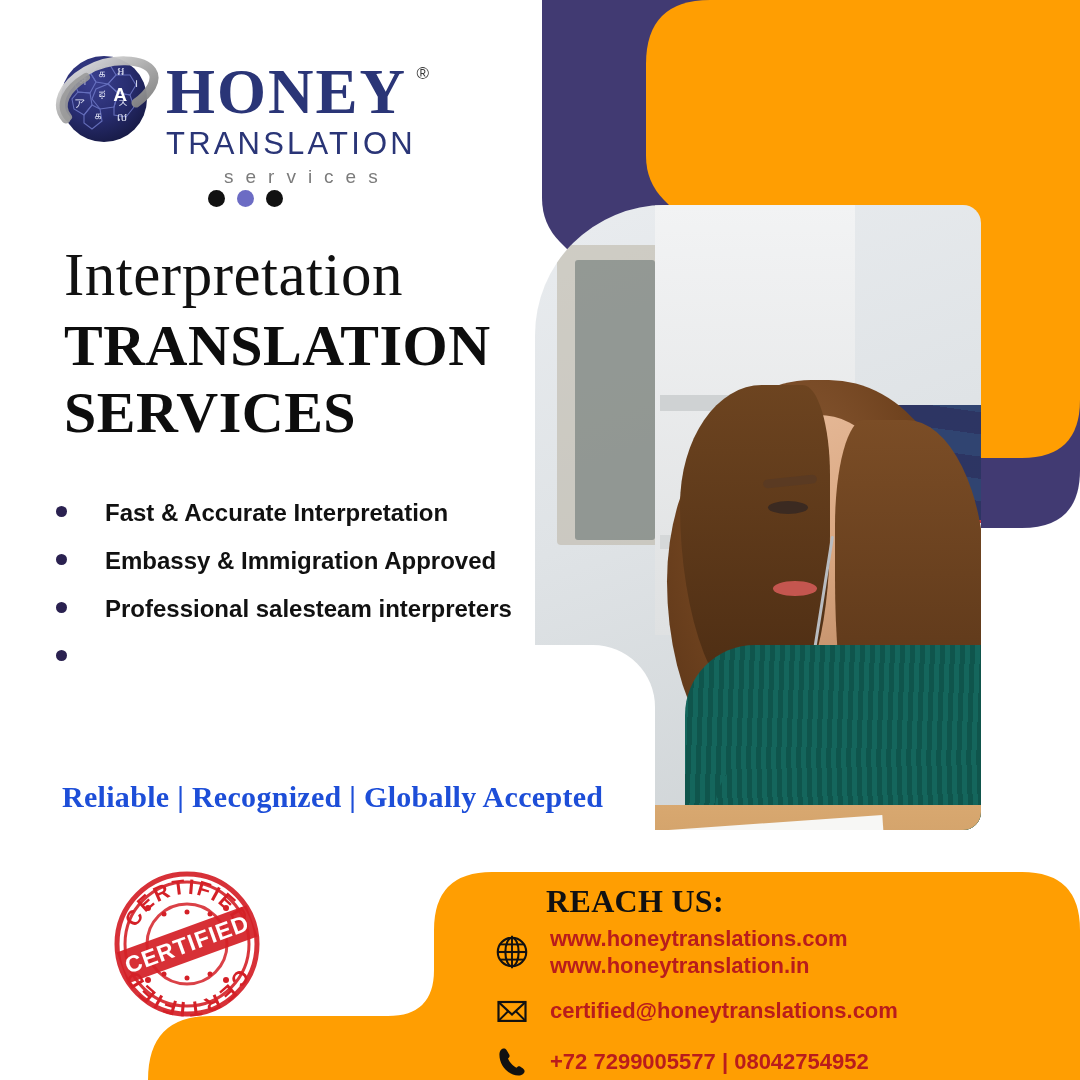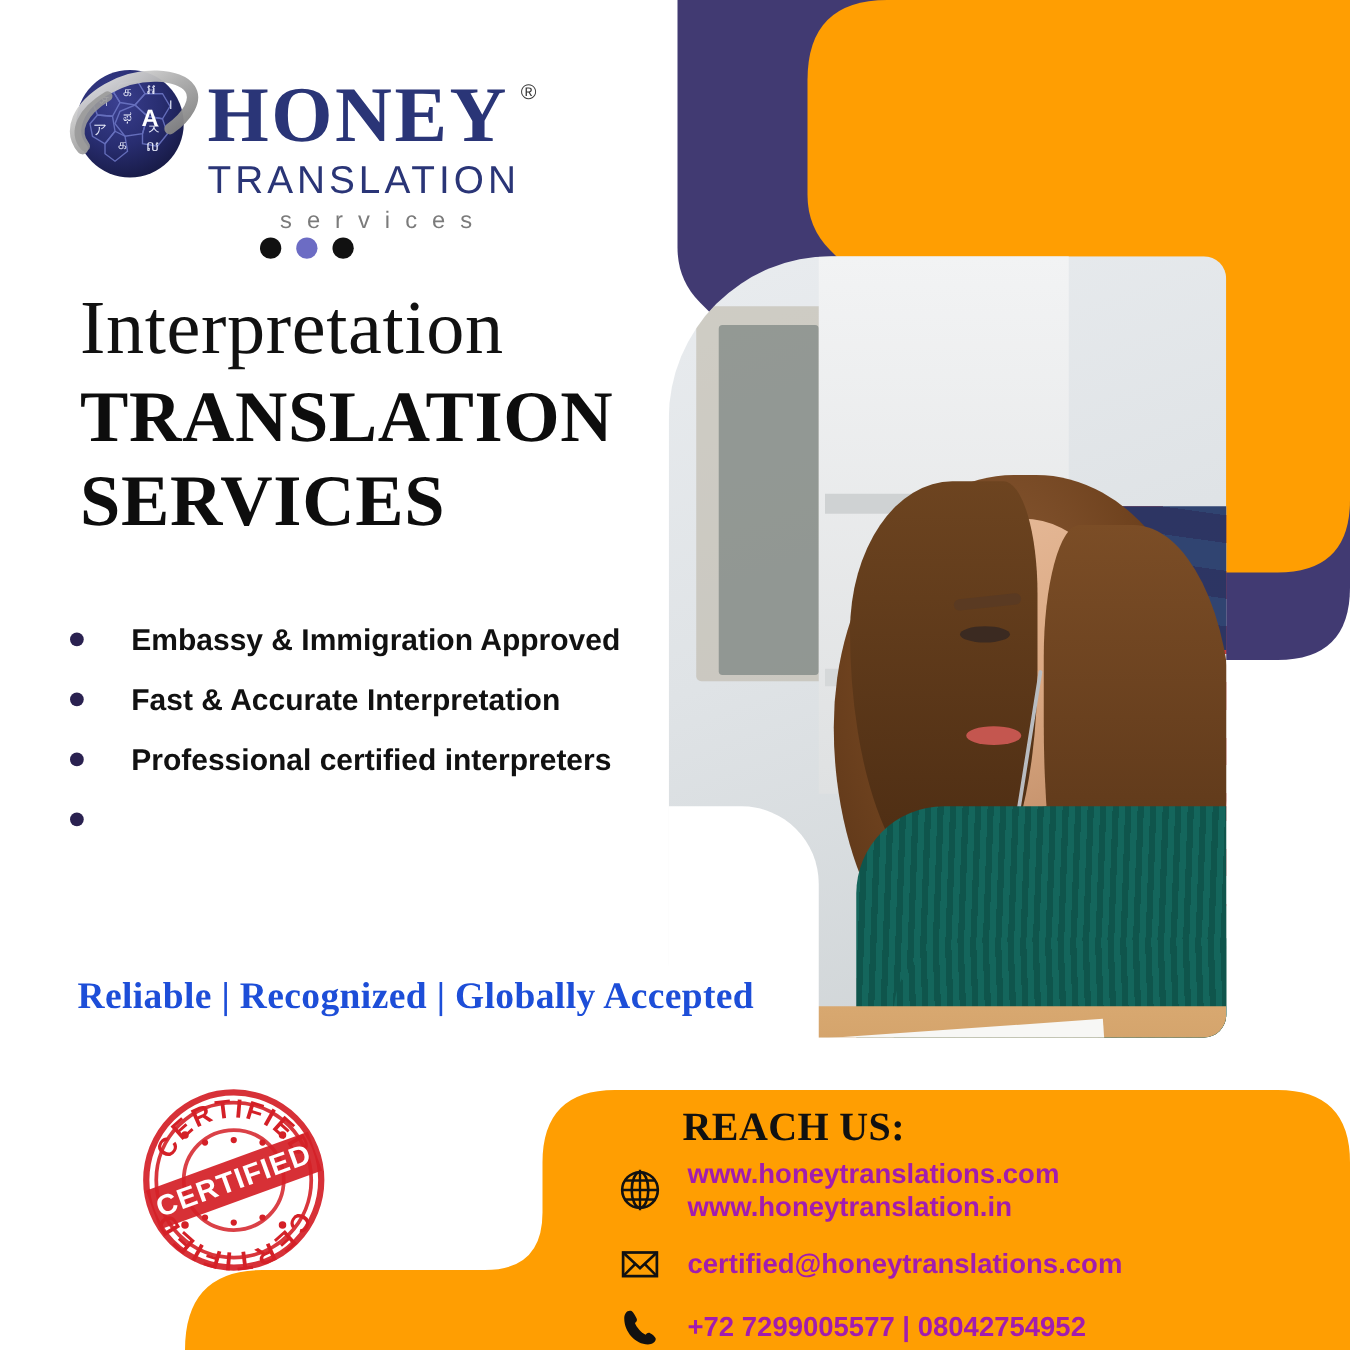--- a/index.html
+++ b/index.html
@@ -51,21 +51,21 @@
     font-family:"Liberation Sans", sans-serif;
     font-size:19px;font-weight:400;color:#7b7b7b;letter-spacing:12px;
     margin-top:8px;margin-left:58px;line-height:1;
   }
 
   
   #dots{position:absolute;left:208px;top:190px;z-index:12;display:flex;gap:12px;align-items:center;}
   .dot{width:17px;height:17px;border-radius:50%;}
 
   
-  #headline{position:absolute;left:64px;top:232px;z-index:12;}
+  #headline{position:absolute;left:64px;top:244px;z-index:12;}
   #head-script{
     font-family:"Liberation Serif", serif;
     font-size:61px;font-weight:400;color:#111;line-height:1.02;
     letter-spacing:.5px;
   }
   #head-main{
     font-family:"Liberation Serif", serif;
     font-size:58px;font-weight:700;color:#0d0d0d;line-height:1.16;
     letter-spacing:.5px;margin-top:6px;
   }
@@ -163,21 +163,21 @@
     font-family:"Liberation Serif", serif;
     font-size:32px;font-weight:700;color:#111;letter-spacing:.3px;
   }
   #reach-title span{margin-left:190px;}
 
   #contact-list{position:absolute;left:492px;top:925px;z-index:12;width:560px;}
   .c-row{display:flex;align-items:center;margin-bottom:11px;}
   .c-icon{width:40px;height:40px;flex:0 0 auto;margin-right:18px;display:flex;align-items:center;justify-content:center;}
   .c-text{
     font-family:"Liberation Sans", sans-serif;
-    font-size:22px;font-weight:700;color:#a21caf;line-height:1.24;
+    font-size:22px;font-weight:700;color:#b91c1c;line-height:1.24;
   }
   .c-text .l2{display:block;}
 </style>
 </head>
 <body>
 
 <div id="poster">
 
   <svg id="purple-band" class="shape" viewBox="0 0 1080 1080">
     <path d="M542,0 L1080,0 L1080,470
@@ -286,29 +286,29 @@
     <div id="head-script">Interpretation</div>
     <div id="head-main">
       <div>TRANSLATION</div>
       <div>SERVICES</div>
     </div>
   </div>
 
   <div id="bullets">
     <div class="bullet-row">
       <span class="bullet-dot"></span>
-      <span class="bullet-text">Embassy &amp; Immigration Approved</span>
+      <span class="bullet-text">Fast &amp; Accurate Interpretation</span>
     </div>
     <div class="bullet-row">
       <span class="bullet-dot"></span>
-      <span class="bullet-text">Fast &amp; Accurate Interpretation</span>
+      <span class="bullet-text">Embassy &amp; Immigration Approved</span>
     </div>
     <div class="bullet-row">
       <span class="bullet-dot"></span>
-      <span class="bullet-text">Professional certified interpreters</span>
+      <span class="bullet-text">Professional salesteam interpreters</span>
     </div>
     <div class="bullet-row">
       <span class="bullet-dot"></span>
     </div>
   </div>
 
   <div id="tagline">Reliable  |  Recognized  |  Globally Accepted</div>
 
   <svg id="stamp" viewBox="0 0 158 152">
     <defs>

